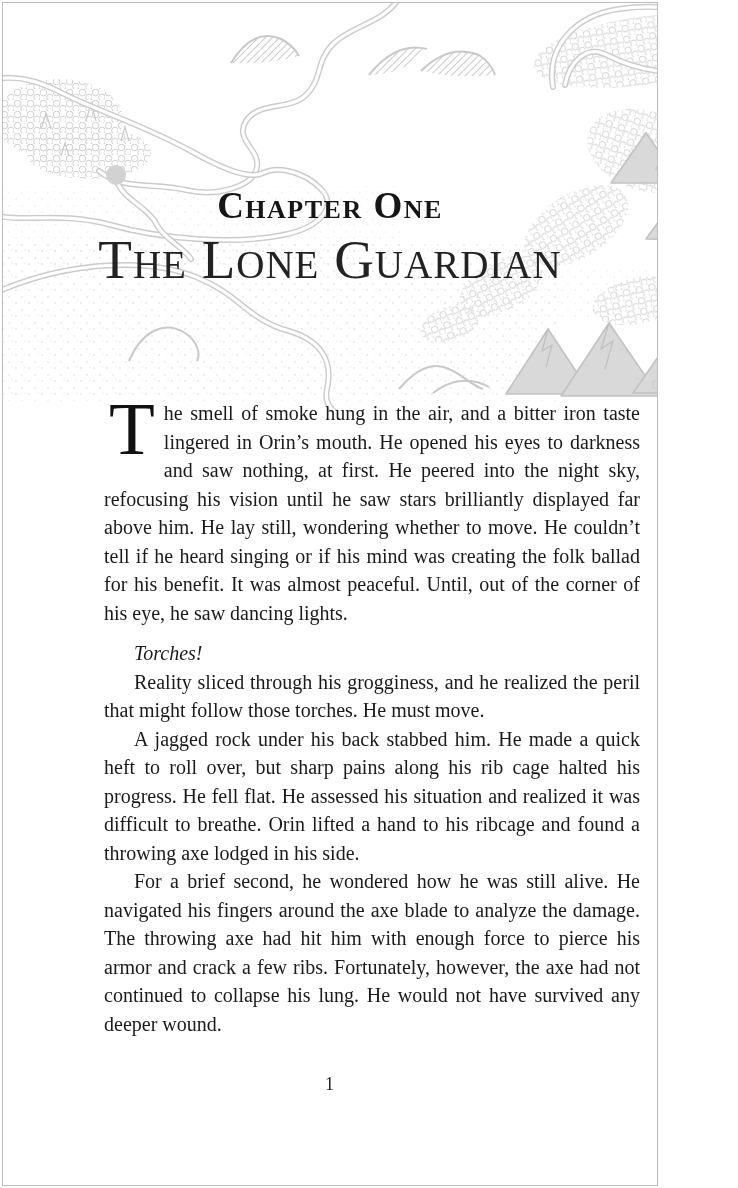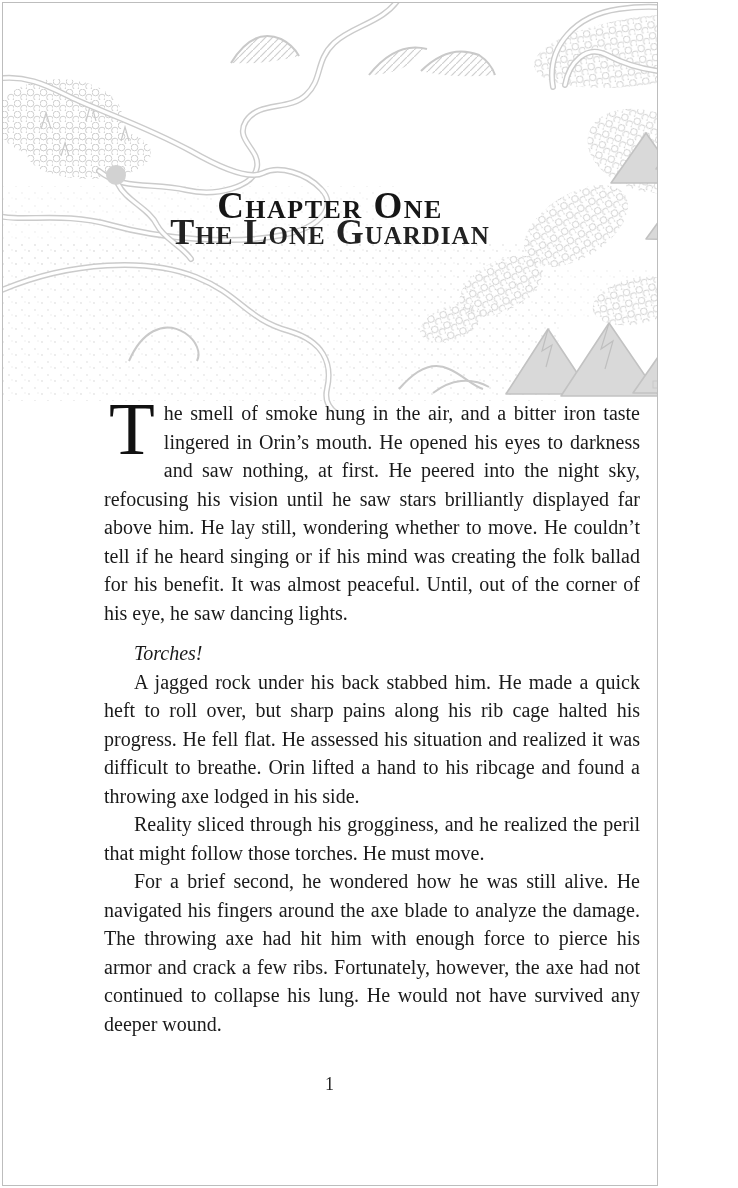--- a/index.html
+++ b/index.html
@@ -15,22 +15,22 @@
   .page{position:absolute;inset:2px;border:1px solid var(--page-border);background:#fff;overflow:hidden;}
   .map{position:absolute;top:-2px;left:-2px;width:738px;height:410px;pointer-events:none;}
   .map-line{stroke:var(--map-ink);fill:none;}
   .river-outer{stroke:#cbcbcb;stroke-width:6;fill:none;stroke-linecap:round;}
   .river-inner{stroke:#ffffff;stroke-width:3.2;fill:none;stroke-linecap:round;}
   .mtn{fill:var(--map-fill);stroke:#c2c2c2;stroke-width:1.6;stroke-linejoin:round;}
   .ridge{stroke:#bfbfbf;stroke-width:1.2;fill:none;}
   .chapter-label{position:absolute;top:184px;left:0;right:0;text-align:center;
     font-variant-caps:small-caps;font-weight:700;font-size:37px;line-height:1;
     letter-spacing:1.5px;color:var(--heading);}
-  .page-title{position:absolute;top:210px;left:0;right:0;text-align:center;
-    font-variant-caps:small-caps;font-weight:700;font-size:36px;line-height:1.1;
+  .page-title{position:absolute;top:227px;left:0;right:0;text-align:center;
+    font-variant-caps:small-caps;font-weight:400;font-size:55px;line-height:1.1;
     letter-spacing:1px;color:#222;}
   .body-text{position:absolute;top:396px;left:101px;width:536px;
     font-size:20px;line-height:28.5px;text-align:justify;color:var(--ink);
     hyphens:none;-webkit-hyphens:none;}
   .body-text p{margin:0;text-indent:30px;}
   .body-text p.dropcap{text-indent:0;}
   .body-text p.italic{font-style:italic;margin-top:12px;}
   .dropcap-letter{float:left;font-size:75px;line-height:55px;height:56px;
     margin:2px 9px 0 5px;color:#111;}
   .folio{position:absolute;top:1071px;left:0;right:0;text-align:center;
@@ -128,20 +128,20 @@
         </g>
       </g>
     </svg>
 
     <div class="chapter-label">Chapter One</div>
     <div class="page-title">The Lone Guardian</div>
 
     <div class="body-text">
         <p class="dropcap"><span class="dropcap-letter">T</span>he smell of smoke hung in the air, and a bitter iron taste lingered in Orin’s mouth. He opened his eyes to darkness and saw nothing, at first. He peered into the night sky, refocusing his vision until he saw stars brilliantly displayed far above him. He lay still, wondering whether to move. He couldn’t tell if he heard singing or if his mind was creating the folk ballad for his benefit. It was almost peaceful. Until, out of the corner of his eye, he saw dancing lights.</p>
         <p class="italic">Torches!</p>
+        <p class="normal">Reality sliced through his grogginess, and he realized the peril that might follow those torches. He must move.</p>
         <p class="normal">A jagged rock under his back stabbed him. He made a quick heft to roll over, but sharp pains along his rib cage halted his progress. He fell flat. He assessed his situation and realized it was difficult to breathe. Orin lifted a hand to his ribcage and found a throwing axe lodged in his side.</p>
-        <p class="normal">Reality sliced through his grogginess, and he realized the peril that might follow those torches. He must move.</p>
         <p class="normal">For a brief second, he wondered how he was still alive. He navigated his fingers around the axe blade to analyze the damage. The throwing axe had hit him with enough force to pierce his armor and crack a few ribs. Fortunately, however, the axe had not continued to collapse his lung. He would not have survived any deeper wound.</p>
       </div>
 
     <div class="folio">1</div>
   </div>
 </div>
 
 </body></html>

